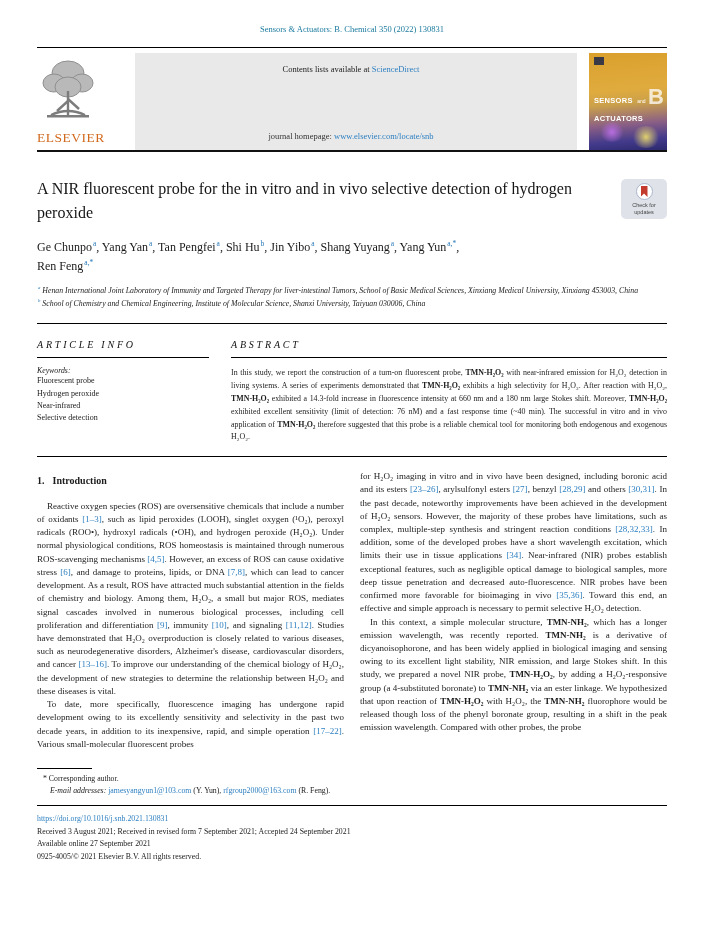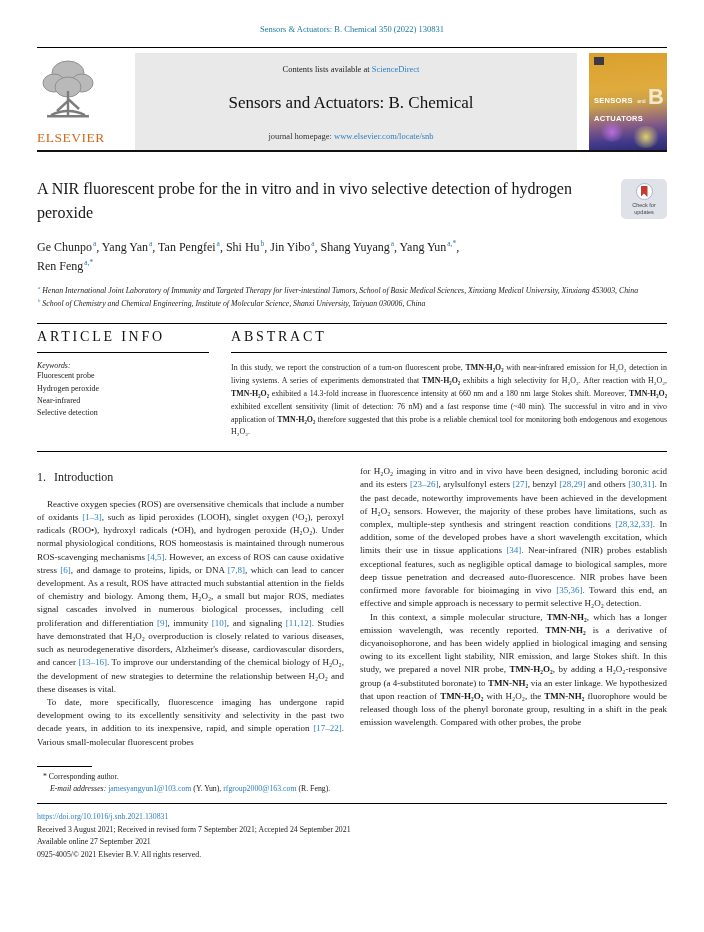--- a/index.html
+++ b/index.html
@@ -49,33 +49,33 @@
   .authors { margin-top:13px; font-size:12px; line-height:1.55; }
   .seg-sup { font-size:62%; vertical-align:super; color:#2a79b8; margin-left:1px; }
   .affiliations { margin-top:9px; font-style:italic; font-size:7.8px; line-height:1.6; width:612px; color:#222; }
   .affiliations .seg-sup { font-style:italic; }
 
   
   .info-top-rule { margin-top:13px; }
   .info-grid { display:flex; gap:22px; }
   .info-left { width:172px; }
   .info-right { flex:1; }
-  .block-heading { font-size:14px; letter-spacing:2.8px; margin-top:5px; color:#111; }
+  .block-heading { font-size:10px; letter-spacing:2.8px; margin-top:15px; color:#111;font-style:italic; }
   .head-rule { border:none; border-top:1px solid #000; margin-top:7px; }
   .kw-label { font-style:italic; font-size:7.8px; margin-top:8px; }
   .kw { font-size:8px; line-height:1.55; }
   .abstract-body { font-size:7.9px; text-align:justify; line-height:1.62; margin-top:9px; color:#1c1c1c; }
   .seg-b { font-weight:bold; }
   .seg-i { font-style:italic; }
   .info-bottom-rule { margin-top:12px; }
 
   
   .columns { display:flex; gap:16px; margin-top:13px; }
   .col { flex:1; font-size:9px; text-align:justify; line-height:1.47; color:#1c1c1c; }
-  .intro-heading { font-size:12px; font-weight:normal; margin:4px 0 11px 0; }
+  .intro-heading { font-size:10px; font-weight:bold; margin:4px 0 11px 0; }
   .intro-heading .num { margin-right:8px; }
   .col p { text-indent:10px; margin:0; }
 
   
   .footnote { margin-top:17px; font-size:7.8px; line-height:1.5; }
   .fn-divider { width:55px; border:none; border-top:1px solid #000; margin-bottom:4px; }
   .fn-corresponding { margin-left:6px; }
   .fn-emails { margin-left:13px; }
 
   
@@ -107,21 +107,20 @@
           <path d="M31 42 L42 52"></path>
           <path d="M14 58 Q31 50 48 58"></path>
         </g>
         <rect x="10" y="58" width="42" height="2.5" fill="#7c7c7c"></rect>
       </svg>
       <div class="elsevier-word">ELSEVIER</div>
     </div>
 
     <div class="banner">
       <div class="banner-contents"><span>Contents lists available at </span><span class="seg-link">ScienceDirect</span></div>
-      <div class="banner-journal">Sensors and Actuators: B. Chemical</div>
       <div class="banner-homepage"><span>journal homepage: </span><span class="seg-link">www.elsevier.com/locate/snb</span></div>
     </div>
 
     <div class="cover">
       <div class="cover-mark"></div>
       <div class="cover-blob1"></div>
       <div class="cover-blob2"></div>
       <div class="cover-brand">
         <span class="b1">SENSORS</span>
         <span class="b2">and</span><br>

